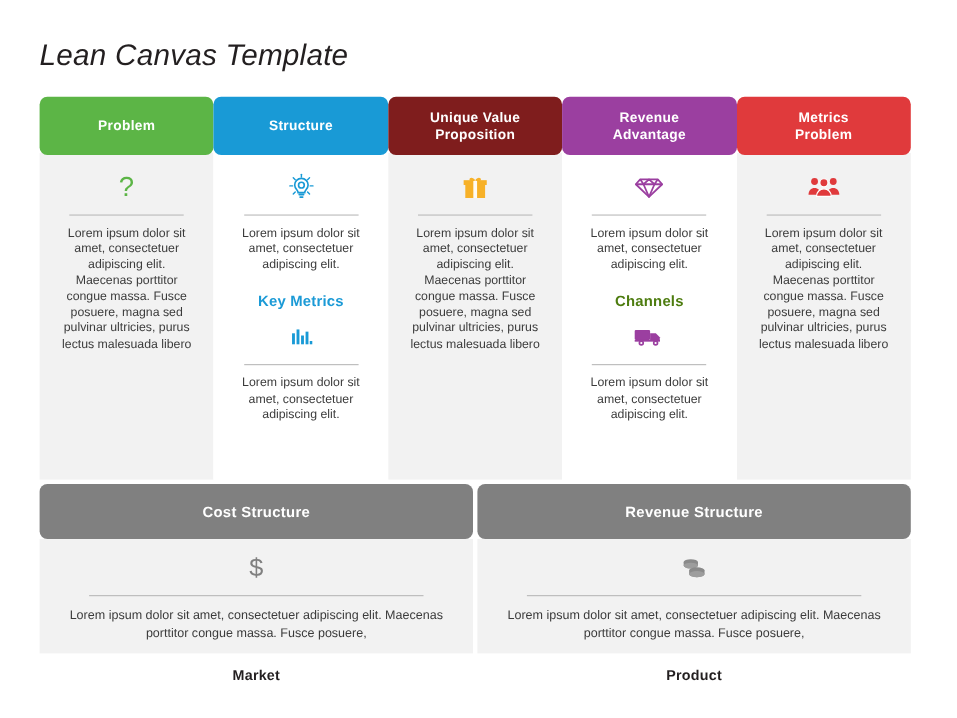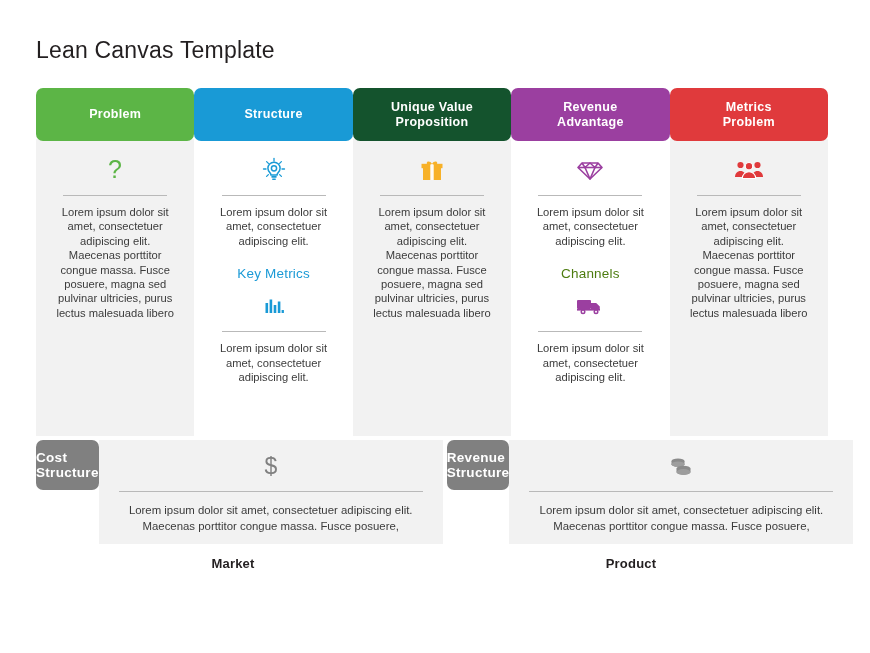--- a/index.html
+++ b/index.html
@@ -11,25 +11,26 @@
     font-family: "Liberation Sans", sans-serif;
     overflow: hidden;
     position: relative;
   }
 
   
   .page-title {
     position: absolute;
     left: 36px;
     top: 28px;
-    font-size: 23px;
+    font-size: 27px;
     font-weight: 400;
     color: #231f20;
     letter-spacing: 0.2px;
     line-height: 44px;
+    font-style: italic;
   }
 
   
   .canvas {
     position: absolute;
     left: 36px;
     top: 88px;
     width: 792px;
   }
 
@@ -96,42 +97,42 @@
   .body-text {
     font-size: 11.2px;
     line-height: 14.4px;
     color: #3b3b3b;
     text-align: center;
     max-width: 124px;
   }
 
   .sub-title {
     font-size: 13.5px;
-    font-weight: normal;
+    font-weight: bold;
     text-align: center;
     margin-top: 18px;
     letter-spacing: 0.2px;
   }
   .sub-title.blue   { color: #1b9ad6; }
   .sub-title.purple { color: #4d7c0f; }
 
   .spacer-sm { height: 10px; }
 
   
   .bottom-row {
     display: flex;
     width: 792px;
     gap: 4px;
     margin-top: 4px;
   }
 
   .bot-col {
     flex: 1;
     display: flex;
-    flex-direction: row;
+    flex-direction: column;
   }
 
   .bot-header {
     height: 50px;
     background: #808080;
     border-radius: 7px;
     display: flex;
     align-items: center;
     justify-content: center;
     color: #ffffff;
@@ -242,21 +243,21 @@
             <rect x="14.8" y="6.5" width="2.6" height="11.5" fill="#199ad6"></rect>
             <rect x="18.6" y="15" width="2.3" height="3" fill="#199ad6"></rect>
           </svg>
         </div>
         <div class="divider"></div>
         <div class="body-text">Lorem ipsum dolor sit amet, consectetuer adipiscing elit.</div>
       </div>
     </div>
 
     <div class="col">
-      <div class="col-header" style="background:#14532d">
+      <div class="col-header" style="background:#7f1d1d">
         <span>
           <span>Unique Value</span><br>
           <span>Proposition</span>
         </span>
       </div>
       <div class="col-body shade">
         <div class="sec-icon">
           <svg width="24" height="24" viewBox="0 0 24 24">
             <rect x="3" y="9.5" width="18" height="12.5" fill="#f7b128"></rect>
             <rect x="1.5" y="5.8" width="21" height="4.4" fill="#f7b128"></rect>

